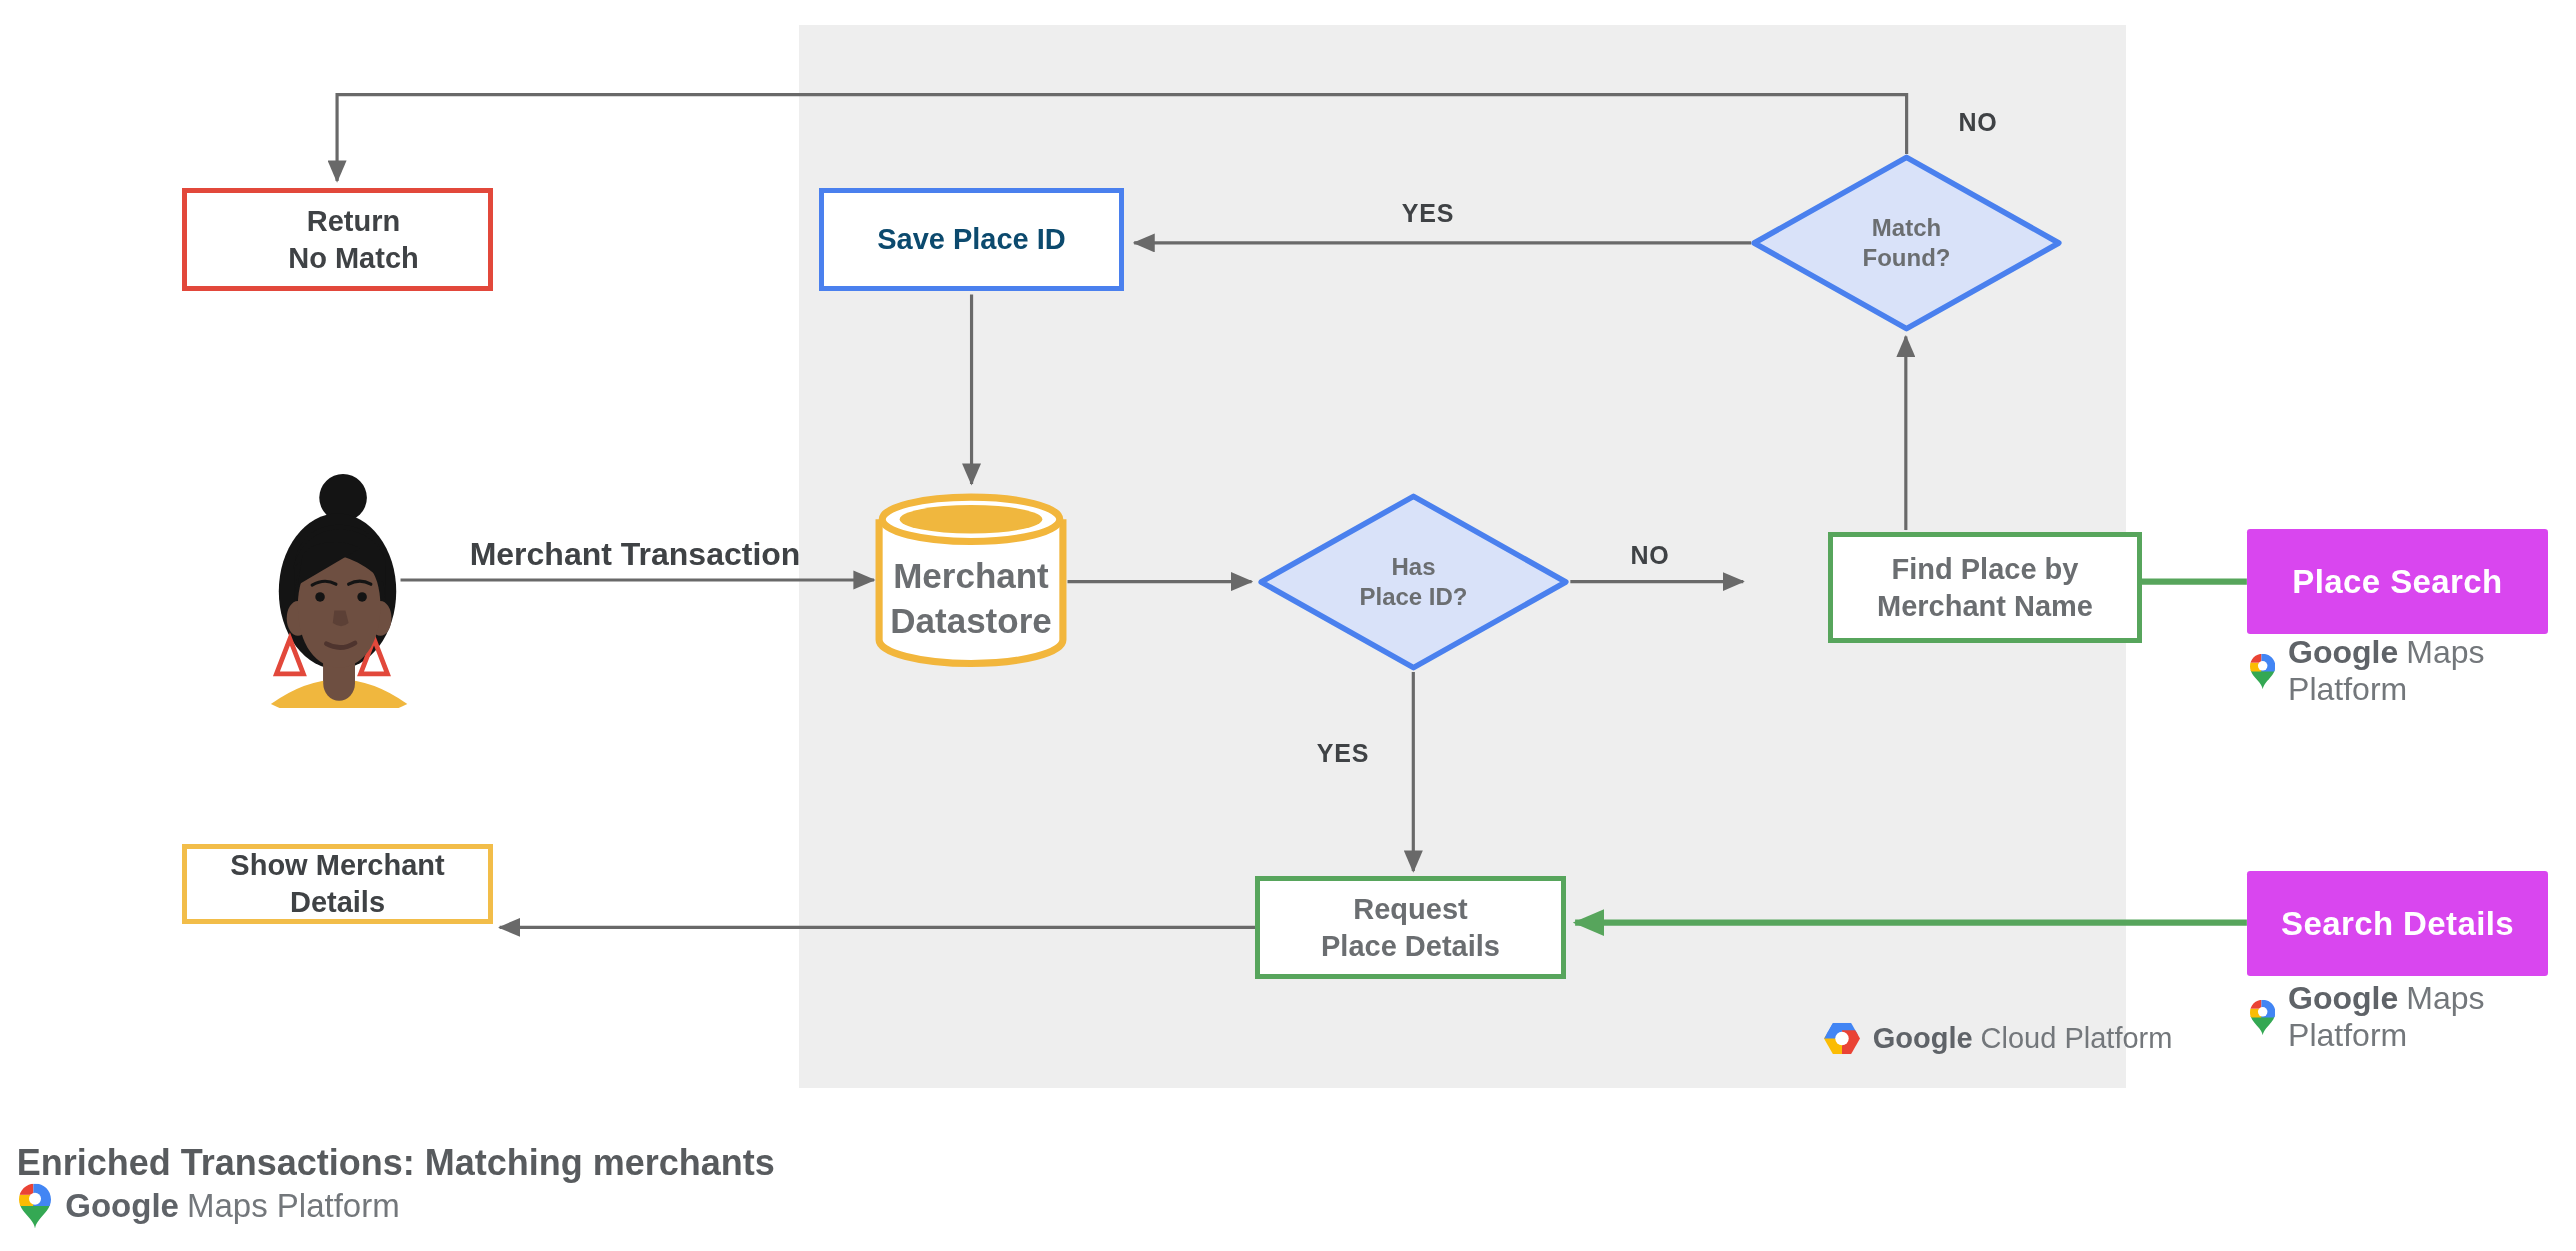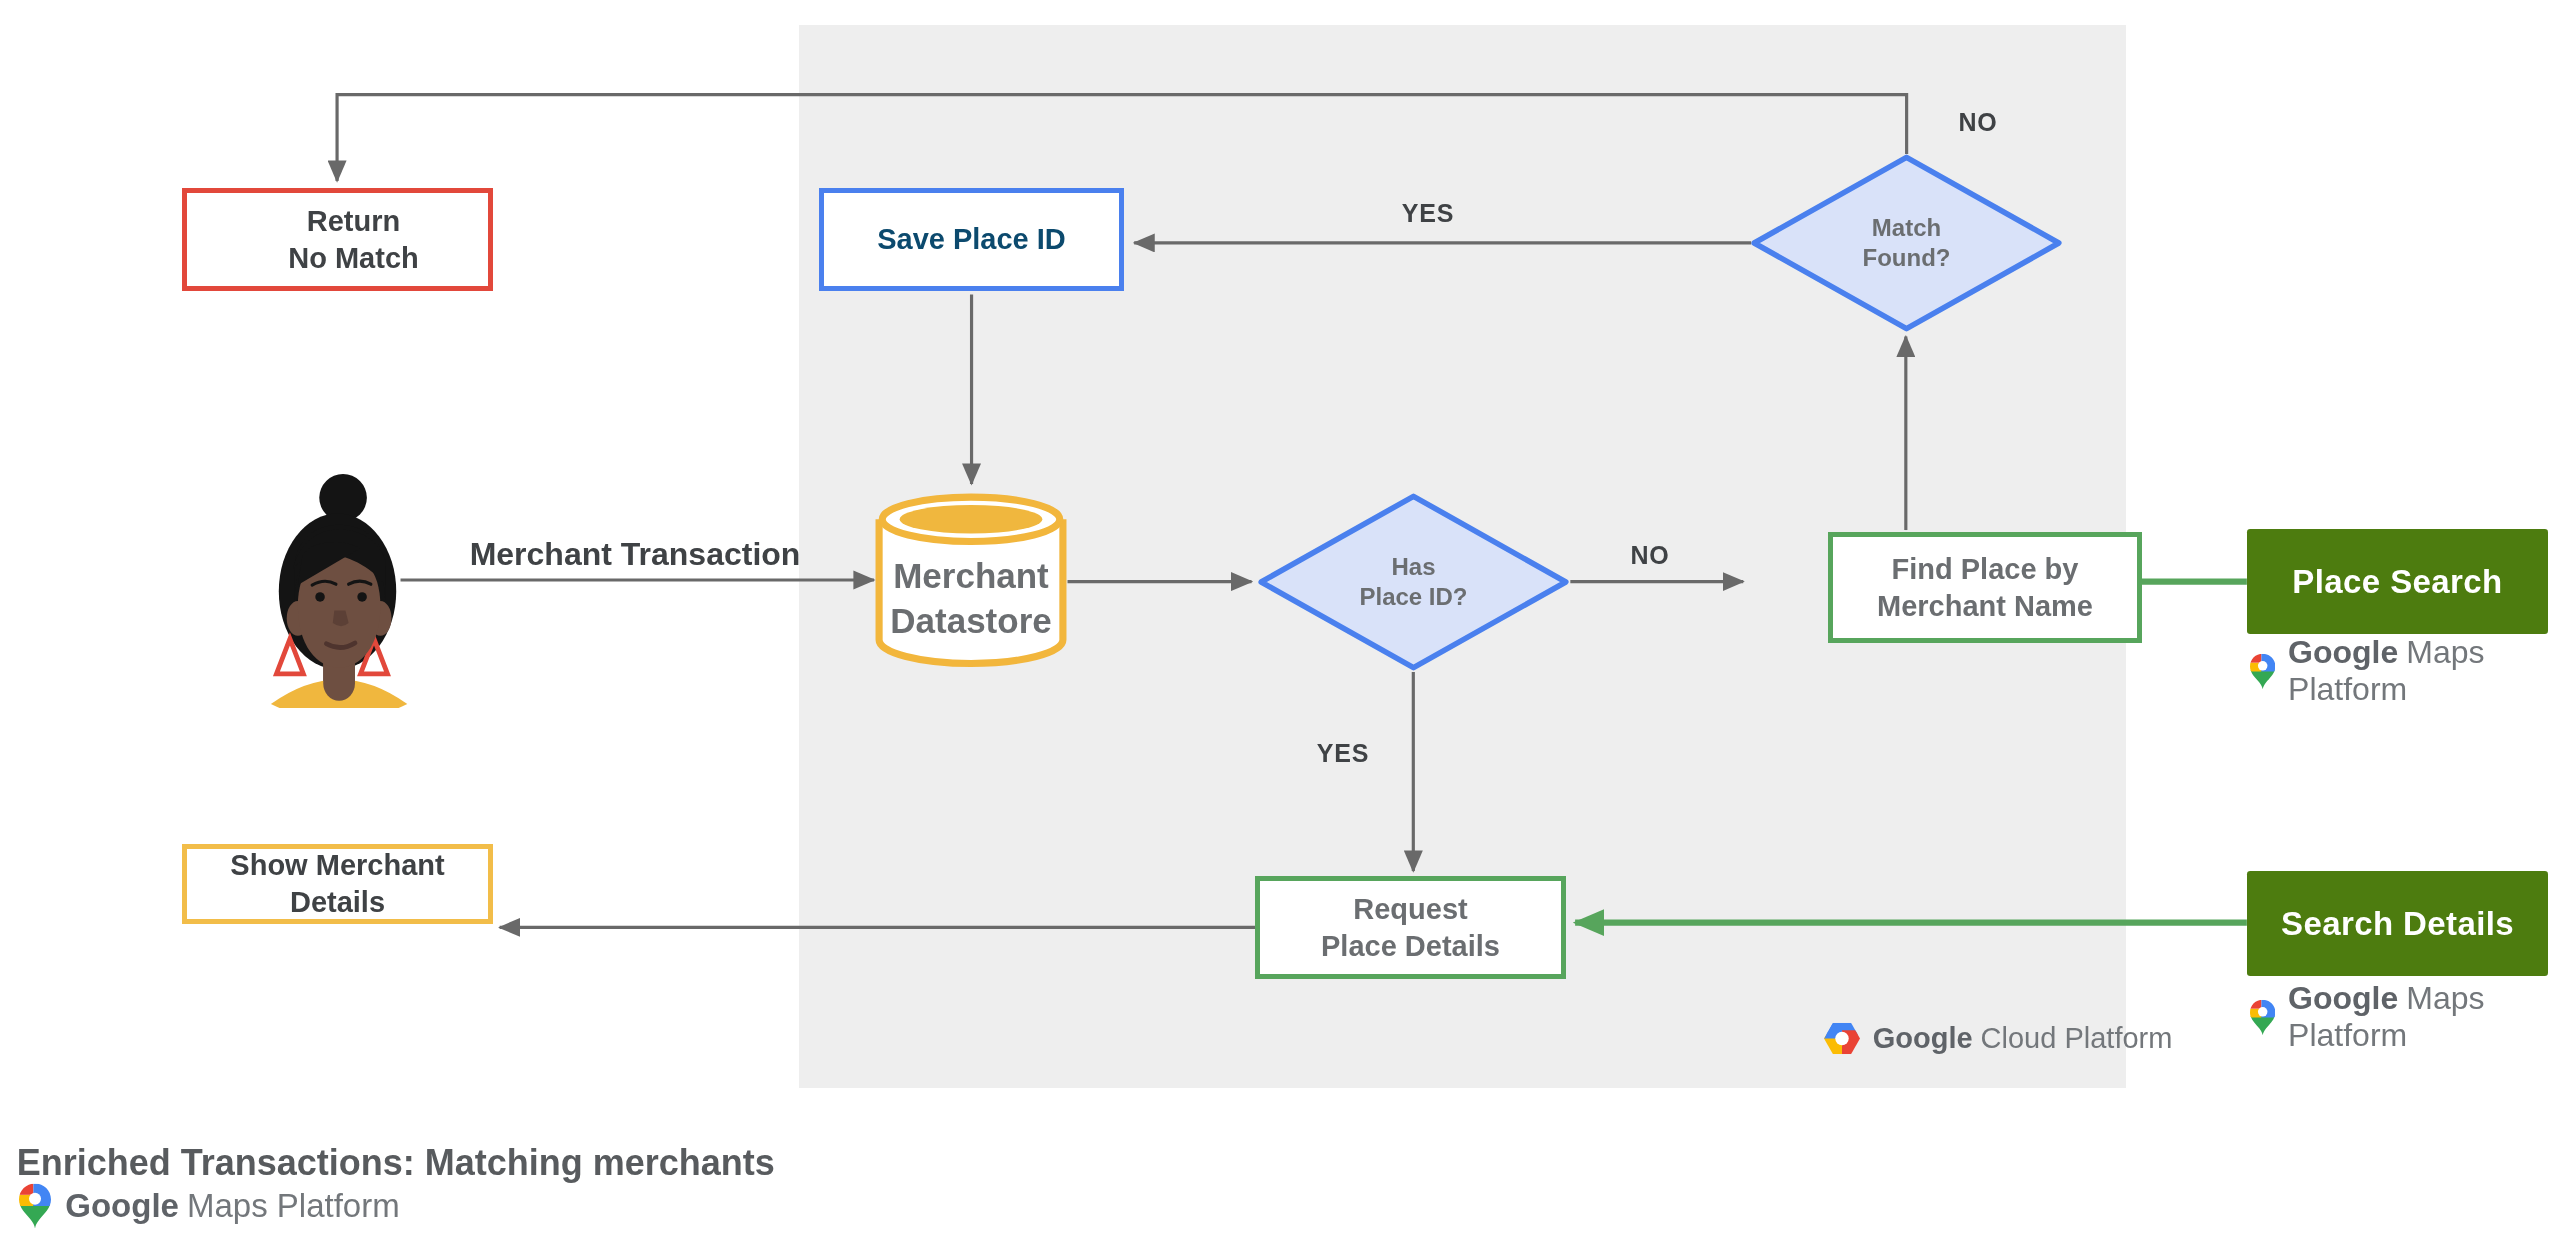--- a/index.html
+++ b/index.html
@@ -18,21 +18,21 @@
   .node.red{border:5.6px solid #E2483B;color:#3F4245;padding-left:32px;}
   .node.blue{border:5.6px solid #4A80EE;color:#0c4a6e;}
   .node.green{border:5.6px solid #57A55C;color:#6B6E71;}
   .node.yellow{border:5.6px solid #F2BD49;color:#3F4245;}
   .diamond{position:absolute;}
   .diamond .dlabel{
     position:absolute;inset:0;display:flex;align-items:center;justify-content:center;
     text-align:center;font-weight:bold;font-size:24px;line-height:1.26;color:#6B6E71;white-space:pre-line;
   }
   .apibtn{
-    position:absolute;background:#4d7c0f;border-radius:3.2px;color:#ffffff;
+    position:absolute;background:#d946ef;border-radius:3.2px;color:#ffffff;
     display:flex;align-items:center;justify-content:center;
     font-weight:bold;font-size:33px;letter-spacing:0.4px;
   }
   .edge-label{
     position:absolute;transform:translate(-50%,-50%);
     font-weight:bold;font-size:25px;letter-spacing:0.8px;color:#3F4245;white-space:nowrap;
   }
   .edge-label.big{font-size:32px;letter-spacing:0;}
   .ds-label{
     position:absolute;display:flex;align-items:center;justify-content:center;text-align:center;

